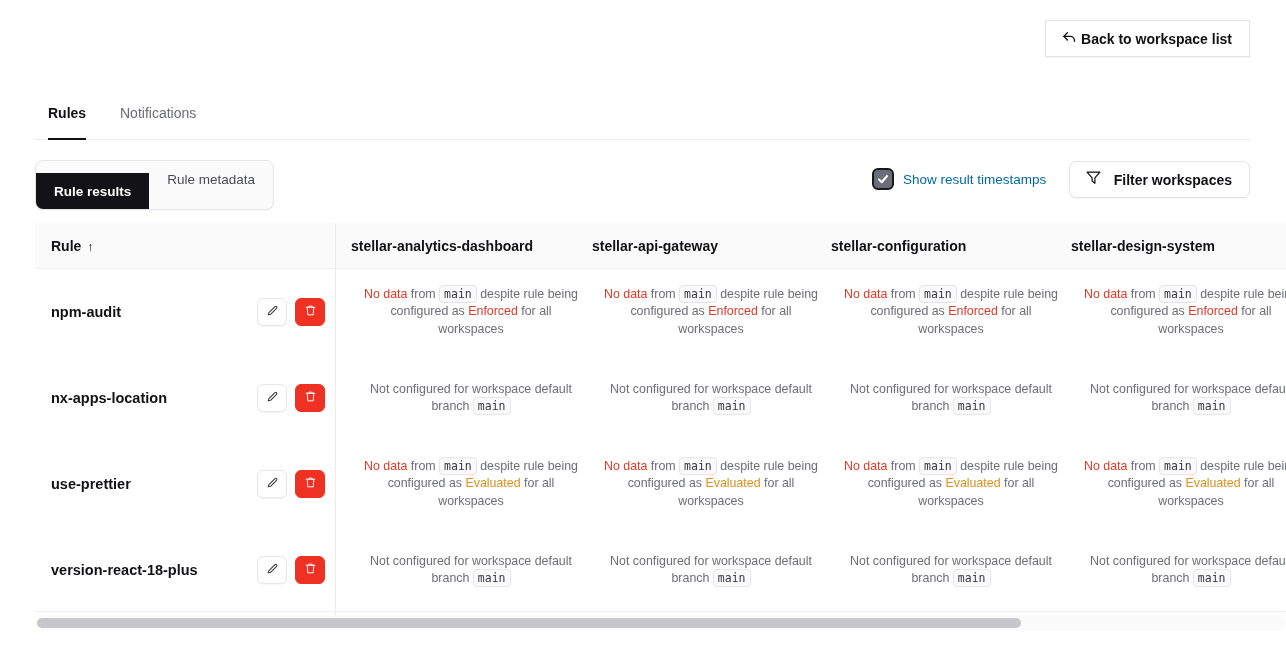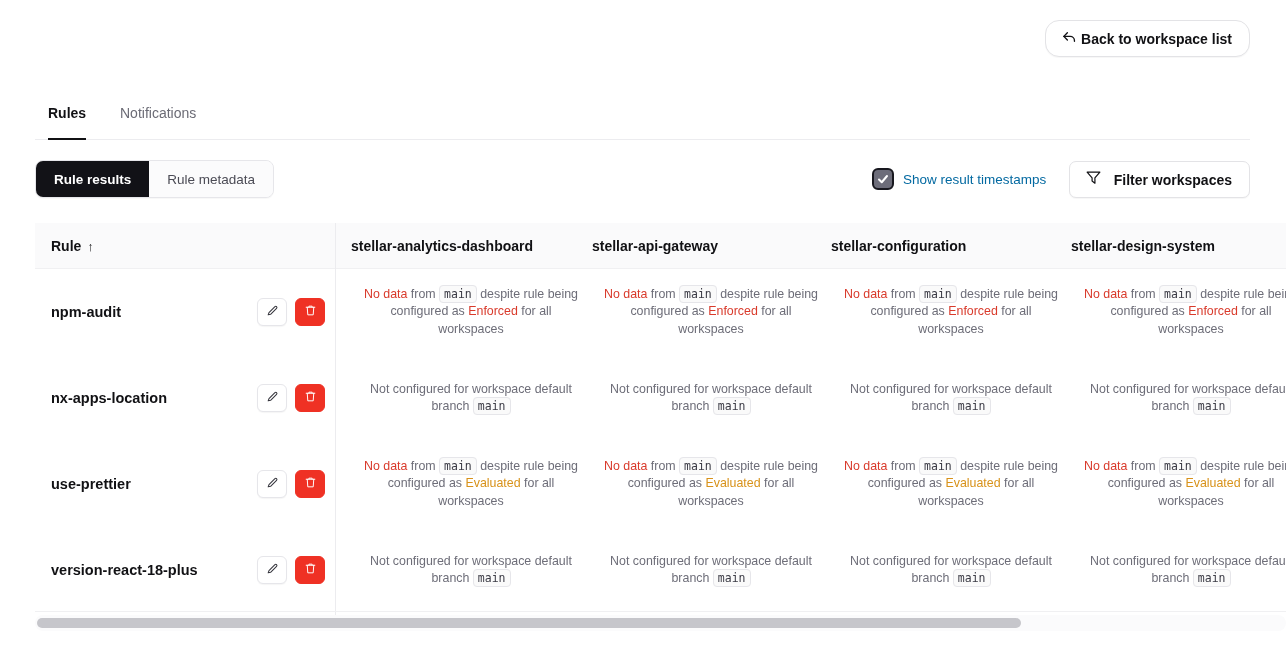--- a/index.html
+++ b/index.html
@@ -18,21 +18,21 @@
     position: absolute; left: 0; top: 0; width: 1286px; height: 86px;
   }
   .page-title {
     position: absolute; left: 35px; top: 24px;
     font-size: 23px; font-weight: 700; color: #111114; letter-spacing: -0.3px;
   }
   .back-btn {
     position: absolute; right: 36px; top: 20px;
     height: 37px; display: flex; align-items: center; gap: 3px;
     padding: 0 17px 0 15px;
-    background: #fff; border: 1px solid #e3e3e6; border-radius: 14px;
+    background: #fff; border: 1px solid #e3e3e6; border-radius: 0;
     cursor: pointer;
     box-shadow: 0 1px 1px rgba(16,17,26,.035);
   }
   .back-btn .lbl { font-size: 14px; font-weight: 700; color: #111114; }
   .back-btn svg { display:block; }
 
   
   .tabs {
     position: absolute; left: 0; top: 104px; width: 1286px; height: 36px;
   }
@@ -56,21 +56,21 @@
     position: absolute; left: 35px; top: 0;
     display: flex; border-radius: 8px; overflow: hidden;
     border: 1px solid #e6e6ea; background: #fbfbfc;
     box-shadow: 0 1px 1px rgba(16,17,26,.03);
   }
   .seg {
     height: 36px; display: flex; align-items: center; justify-content: center;
     padding: 0 18px; font-size: 13.5px; color: #4b4b55; cursor: pointer;
     background: #fbfbfc;
   }
-  .seg.active { background: #121217; color: #fff; font-weight: 700; }
+  .seg.active { background: #121217; color: #fff; font-weight: 700; margin-top: 12px; }
 
   .chk-wrap {
     position: absolute; left: 872px; top: 2px;
     display: flex; align-items: center; gap: 9px; cursor: pointer; height: 34px;
   }
   .chk {
     width: 22px; height: 22px; border-radius: 6px;
     border: 2.5px solid #18181f; background: #6d6d7a;
     display: flex; align-items: center; justify-content: center;
     flex: 0 0 auto;

